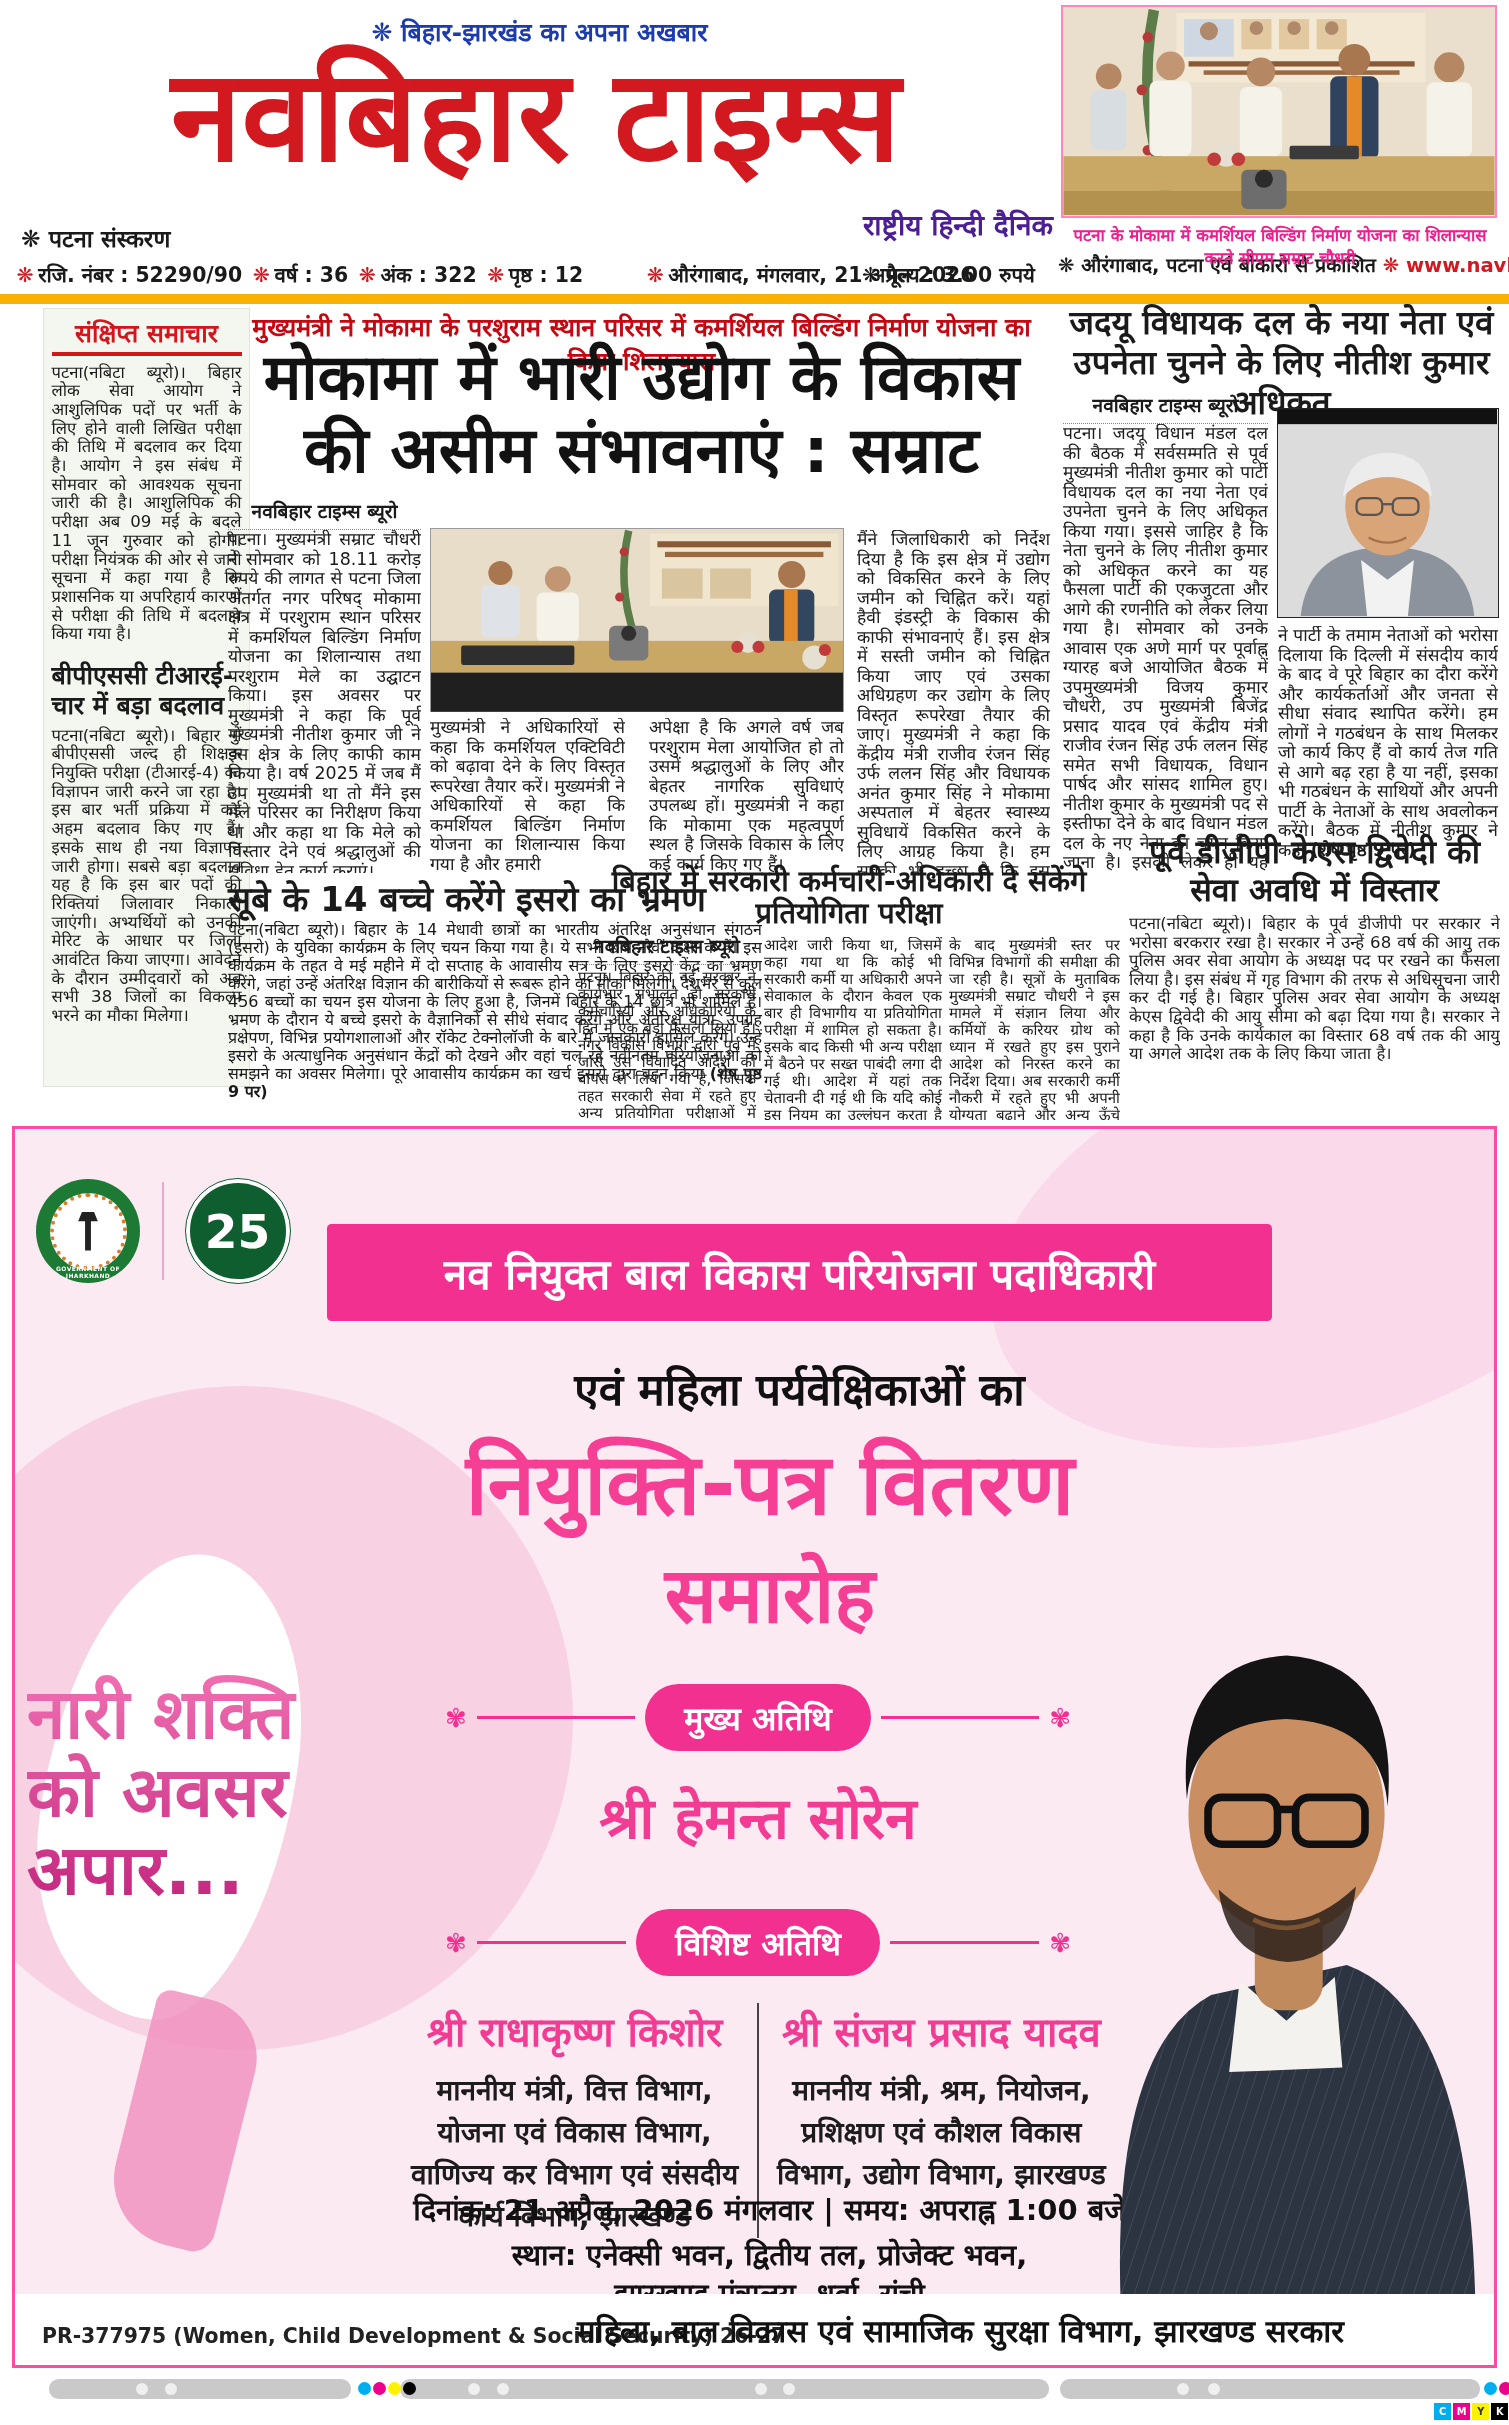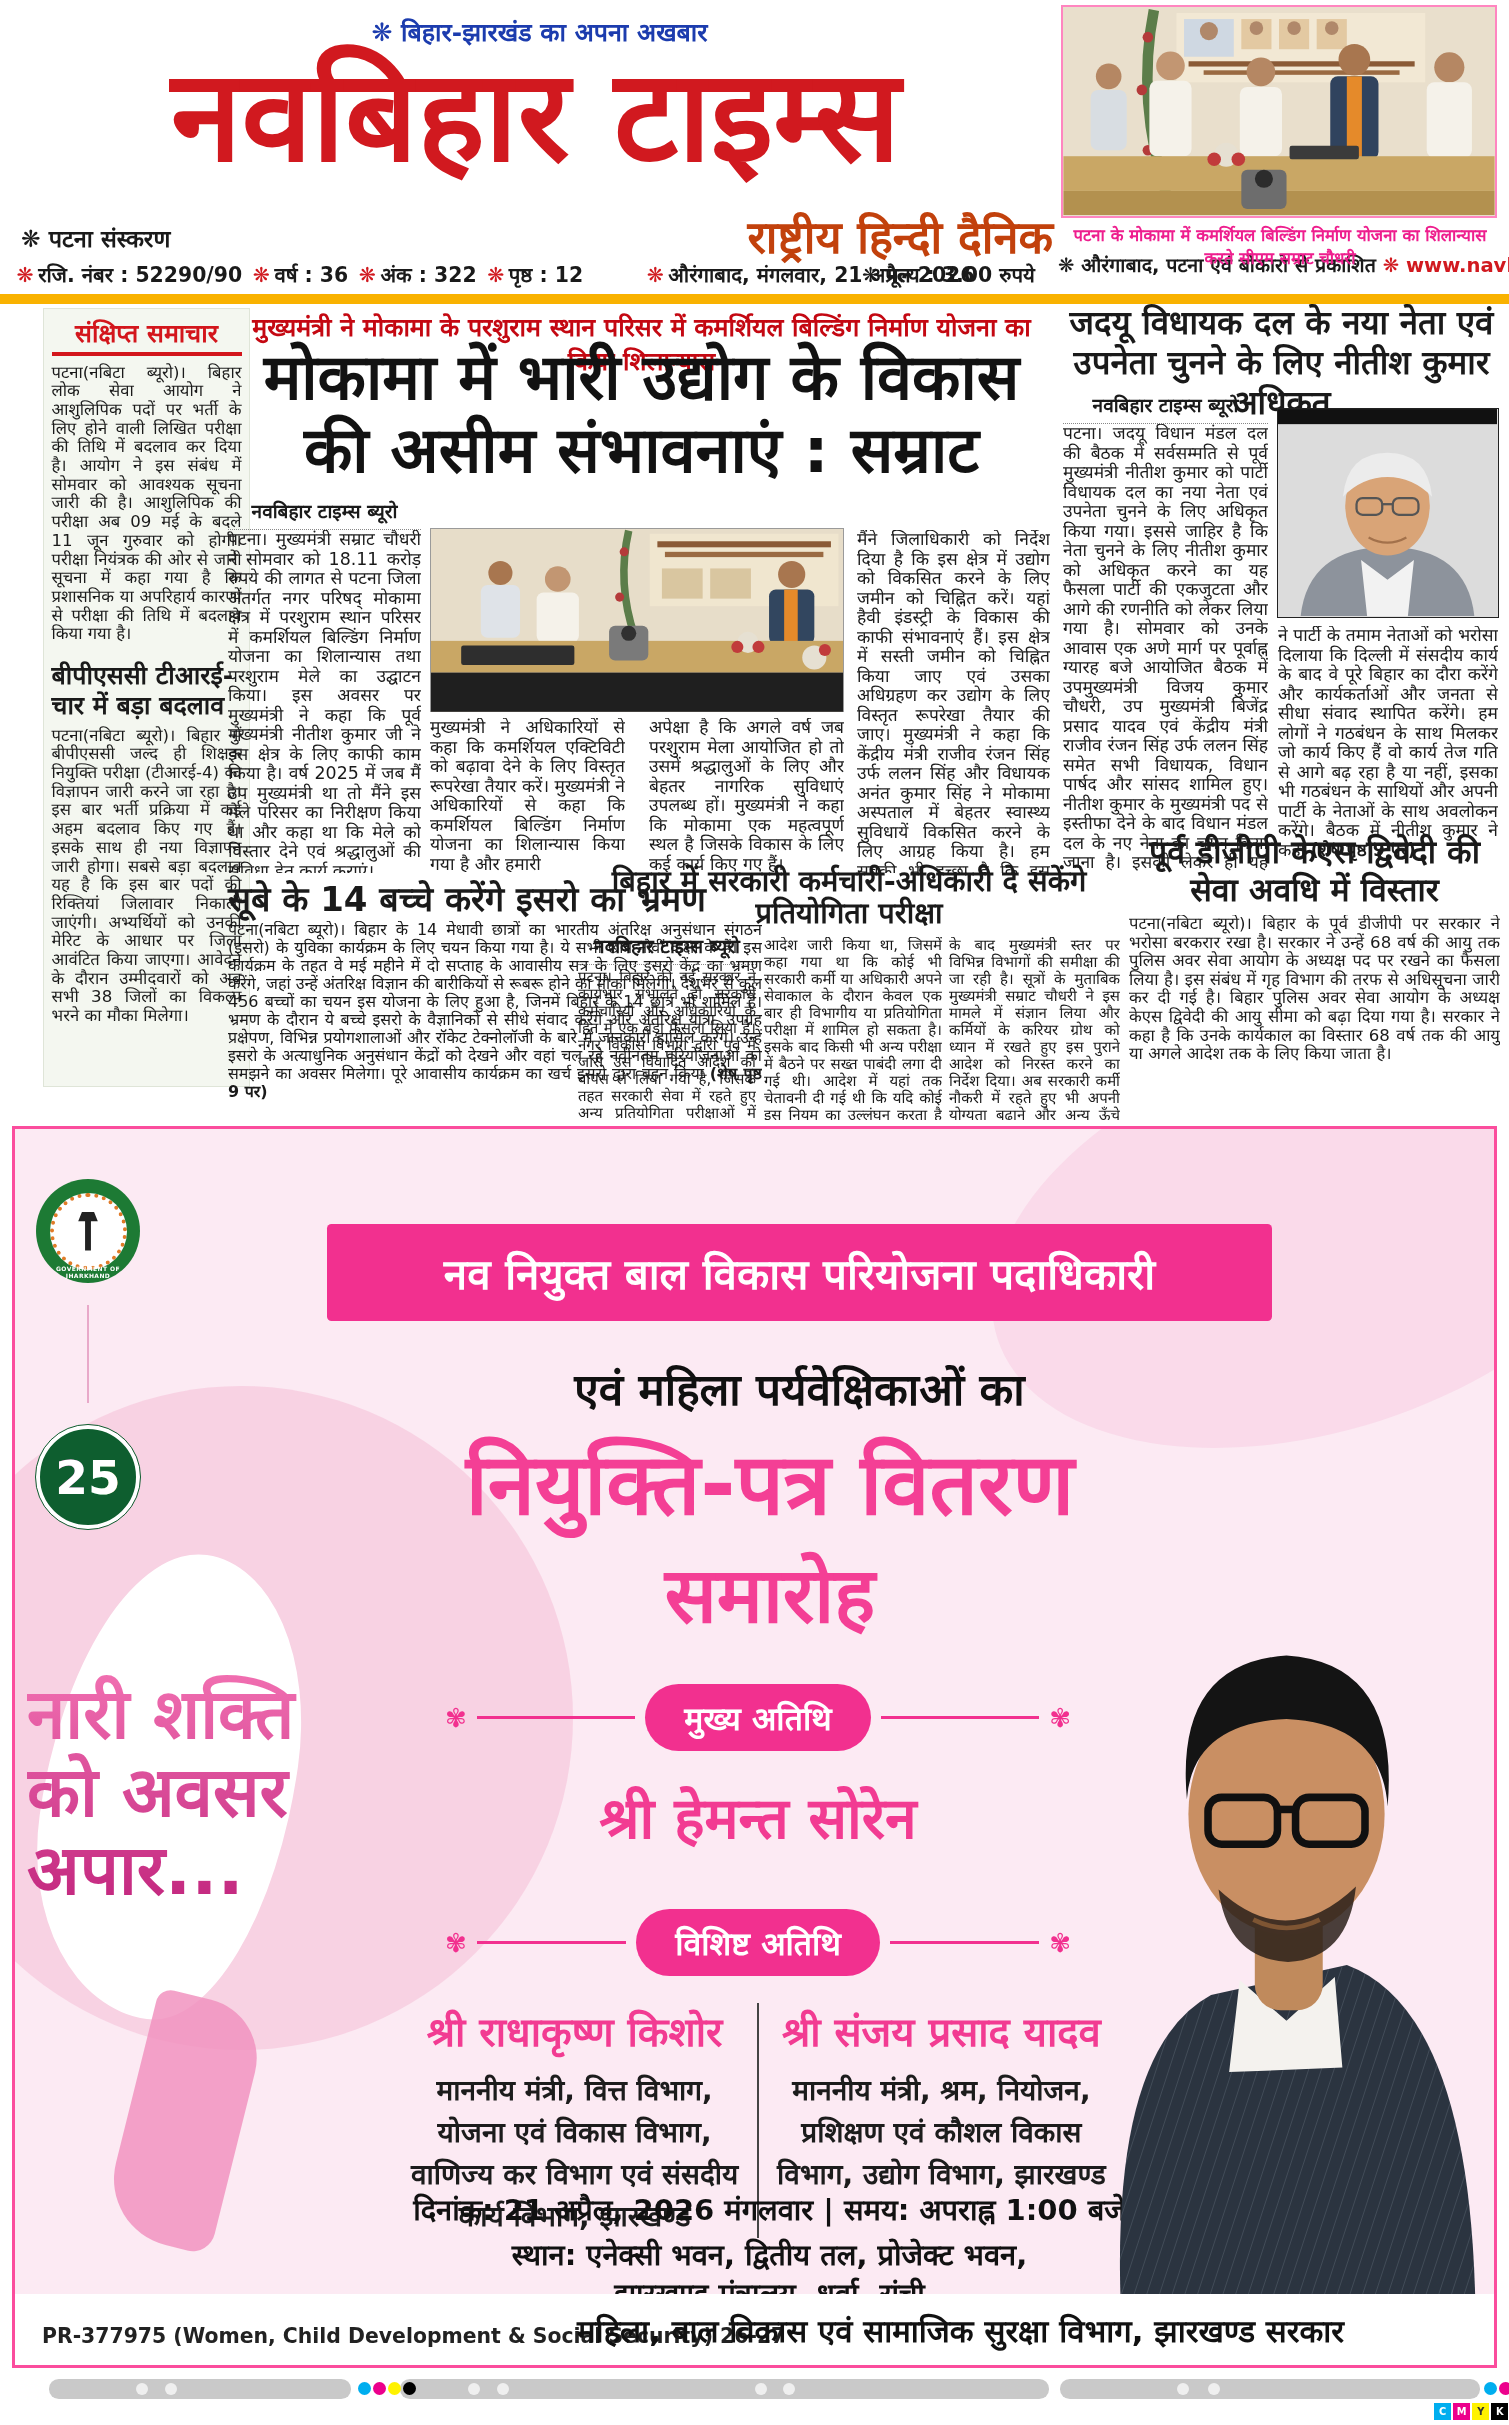--- a/index.html
+++ b/index.html
@@ -8,21 +8,21 @@
   .abs{position:absolute;}
   .ctr{text-align:center;}
   .just{text-align:justify;}
   .col{overflow:hidden;font-size:17.4px;line-height:19.5px;}
 
   
   .tagline{left:30px;top:13.6px;width:1019px;font-size:25px;font-weight:bold;color:#1c3cae;}
   .mast-title{left:22.6px;top:36px;width:1026px;font-size:127px;line-height:160px;font-weight:bold;
               color:#d1191f;white-space:nowrap;text-align:center;}
   .edition{left:21px;top:222px;font-size:23.4px;font-weight:bold;}
-  .daily{left:702px;top:205px;width:351px;font-size:45px;font-weight:bold;color:#c2410c;text-align:right;}
+  .daily{left:702px;top:205px;width:351px;font-size:28px;font-weight:bold;color:#4c1d95;text-align:right;}
   .info-row{left:16.6px;top:260px;width:1041px;display:flex;gap:10.6px;font-size:20.4px;font-weight:bold;}
   .info-item{white-space:nowrap;}
   .star{color:#d1191f;margin-right:4.5px;}
   .price{left:862px;top:260px;font-size:20.4px;font-weight:bold;white-space:nowrap;}
   .pub-line{left:1058px;top:251px;width:444px;font-size:19.6px;font-weight:bold;text-align:center;white-space:nowrap;}
   .website{color:#d1191f;}
   .photo1{left:1061px;top:4.5px;width:436px;height:213px;border:2.3px solid #ff85c0;box-sizing:border-box;background:#e9dfcc;}
   .caption1{left:1058px;top:223px;width:444px;font-size:16.6px;font-weight:bold;color:#ee1e8e;text-align:center;}
   .yellowbar{left:0;top:294px;width:1509px;height:9.8px;background:#f9b200;}
 
@@ -70,21 +70,21 @@
 
   
   .ad{left:12px;top:1126px;width:1485px;height:1242px;border:3px solid #fb4d9d;box-sizing:border-box;background:#fff;}
   .ad-pink{position:absolute;left:0;top:0;width:100%;height:1168px;background:#fceaf3;overflow:hidden;}
   .blob1{position:absolute;left:-106px;top:257px;width:664px;height:664px;border-radius:50%;background:#f7c9de;opacity:.75;}
   .blob2{position:absolute;left:966px;top:-91px;width:679px;height:392px;border-radius:50%;background:#f9d6e7;opacity:.8;transform:rotate(-18deg);}
   .face{position:absolute;left:30px;top:423px;width:249px;height:468px;background:#ffffff;
         border-radius:52% 48% 46% 54%/60% 42% 58% 40%;transform:rotate(8deg);}
   .ribbon{position:absolute;left:113px;top:868px;width:113px;height:249px;background:#f193c0;opacity:.85;
           border-radius:15px 60px 22.6px 68px;transform:rotate(14deg);}
-  .logo-wrap{position:absolute;left:21px;top:50px;display:flex;align-items:center;gap:22px;flex-direction:column;}
+  .logo-wrap{position:absolute;left:21px;top:50px;display:flex;align-items:center;gap:22px;}
   .seal{width:104px;height:104px;border-radius:50%;background:#1d7a34;display:flex;align-items:center;justify-content:center;position:relative;}
   .seal-in{width:77px;height:77px;border-radius:50%;background:#fff;border:4.5px dotted #e07b28;box-sizing:border-box;
            display:flex;align-items:center;justify-content:center;}
   .pillar{width:19.6px;height:39px;background:#222;clip-path:polygon(20% 0,80% 0,100% 25%,65% 25%,65% 100%,35% 100%,35% 25%,0 25%);}
   .seal-txt{position:absolute;bottom:4.5px;left:0;width:100%;text-align:center;font-size:6px;color:#fff;font-weight:bold;letter-spacing:0.4px;}
   .logo-div{width:1.5px;height:98px;background:#e8a9c9;}
   .logo25{width:104px;height:104px;border-radius:50%;background:#0e5e2f;border:4.5px solid #fff;box-sizing:border-box;
           outline:1.5px solid #0e5e2f;display:flex;align-items:center;justify-content:center;}
   .logo25 span{font-size:47px;font-weight:800;background:linear-gradient(90deg,#e4007e,#7a2f8f,#00a651,#f7941d);
                -webkit-background-clip:text;background-clip:text;color:#fff;}

